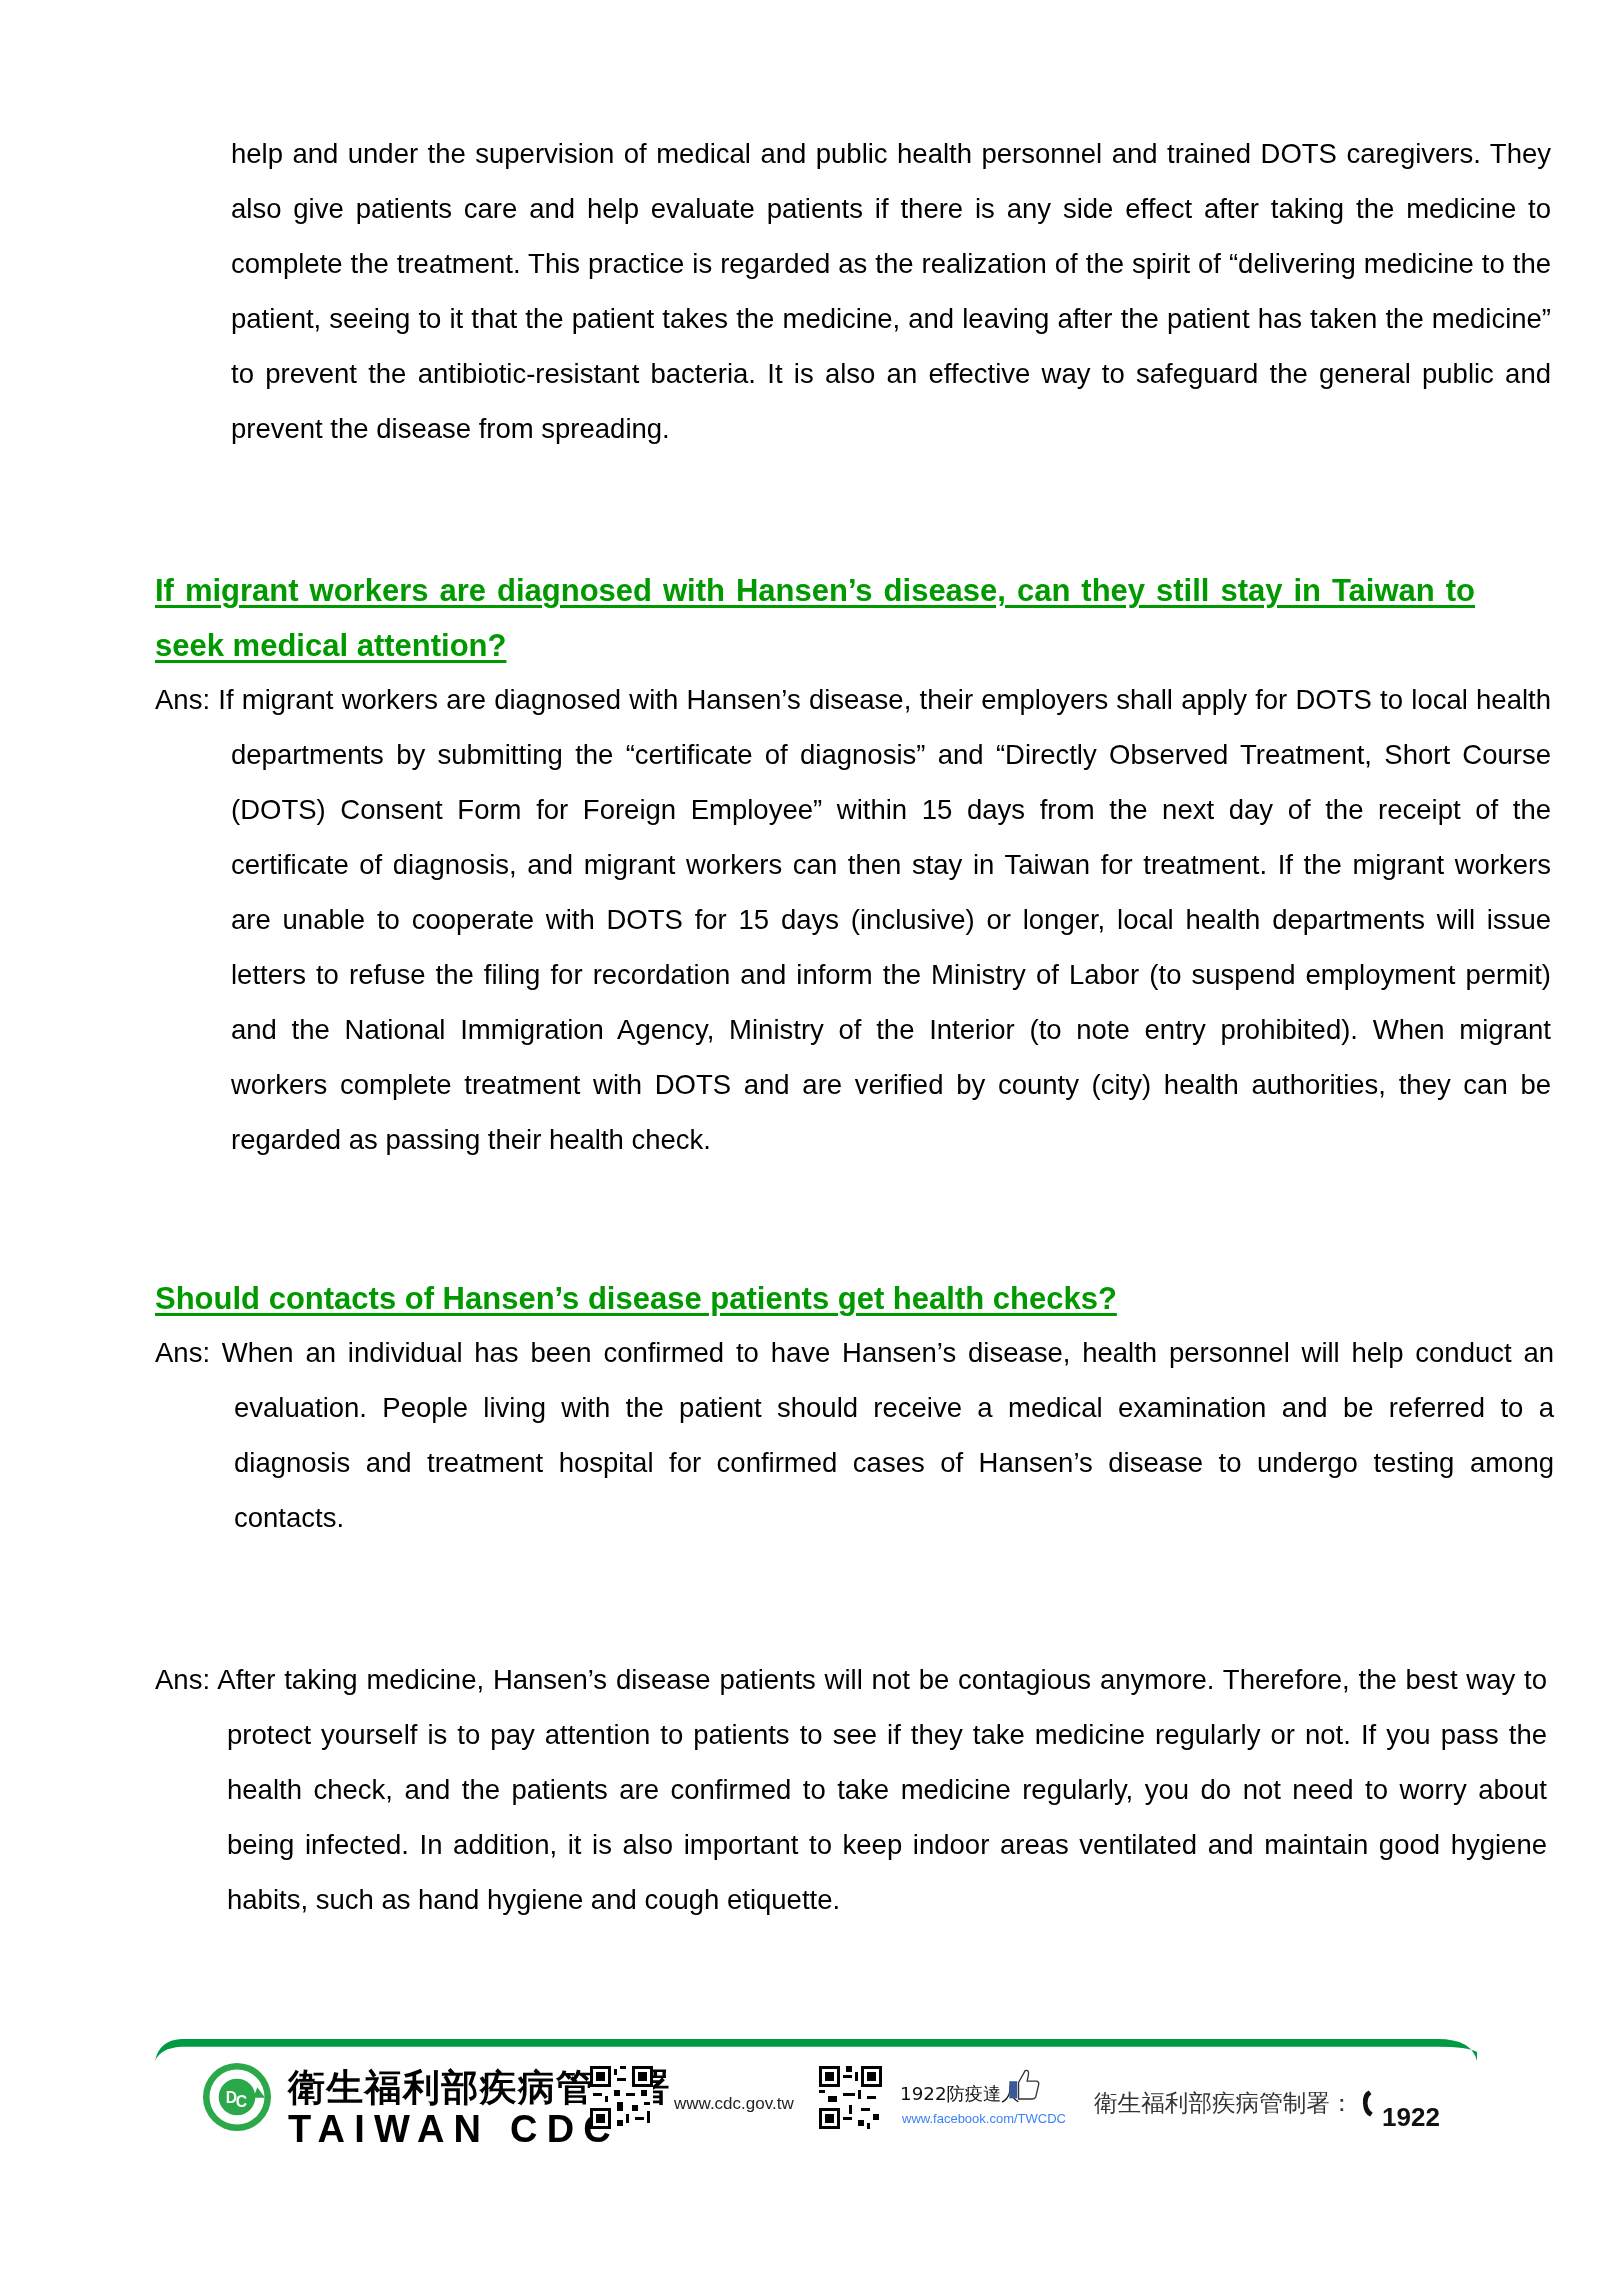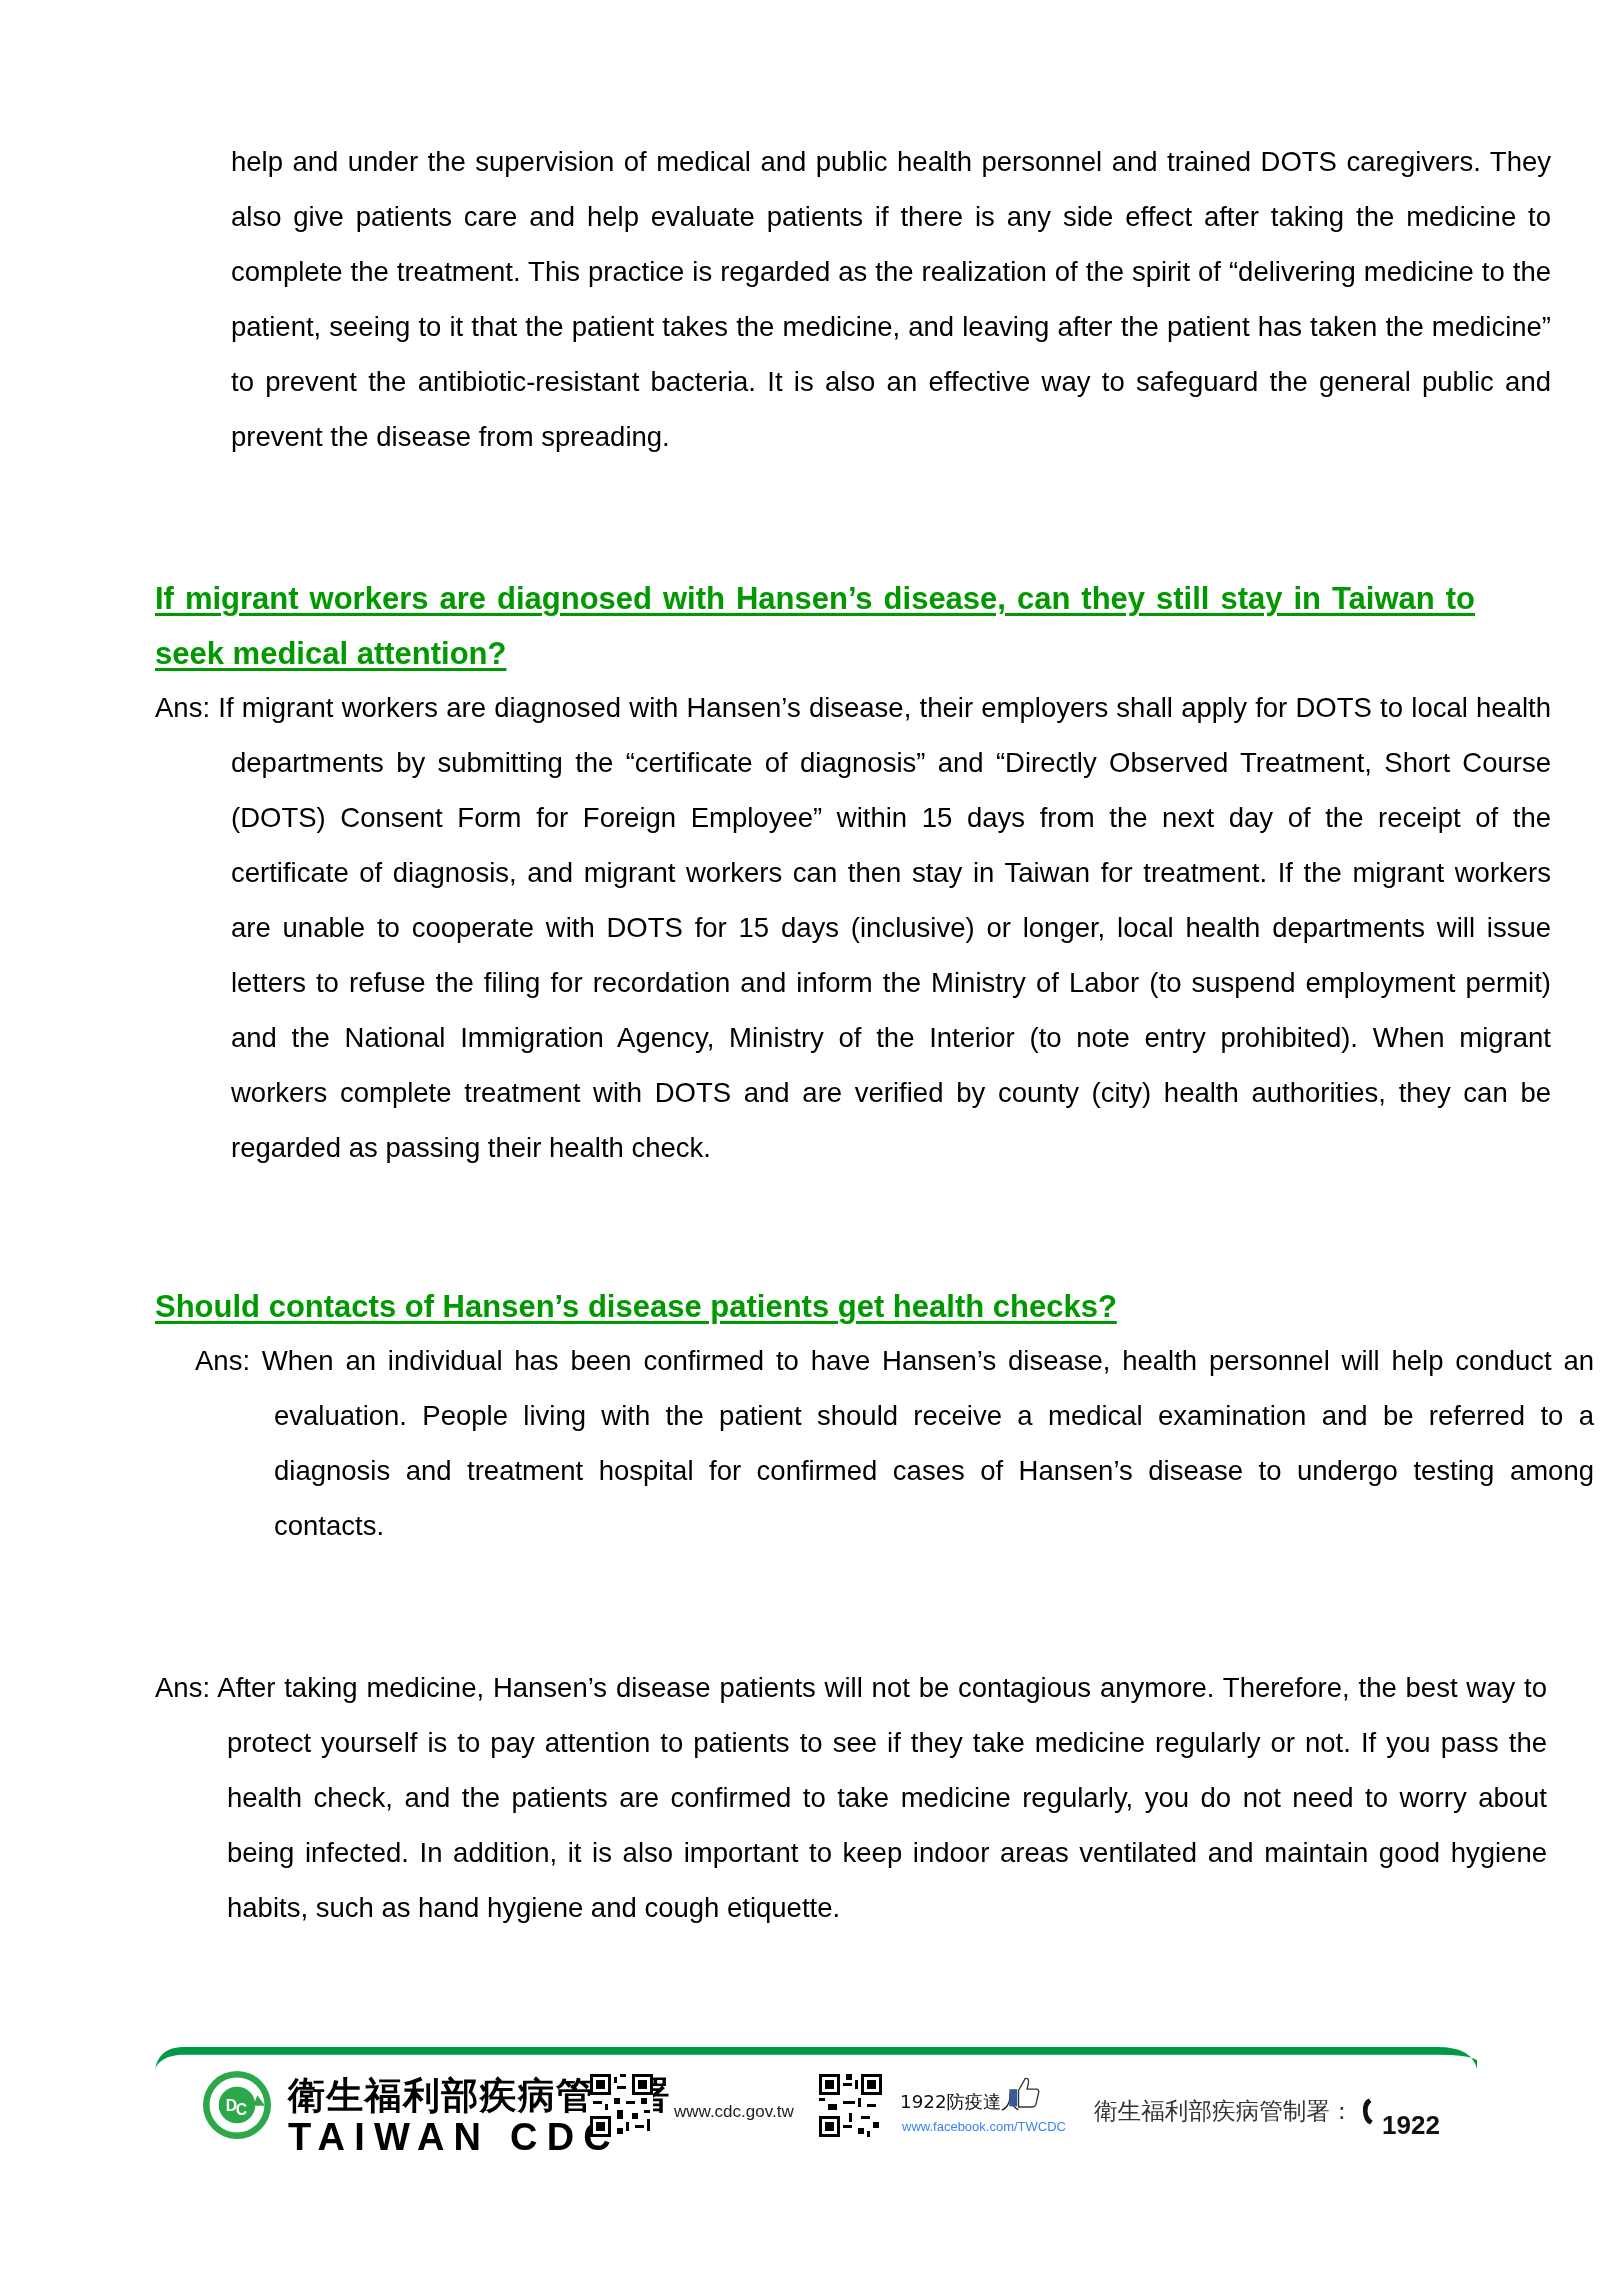--- a/index.html
+++ b/index.html
@@ -1,22 +1,22 @@
 <!DOCTYPE html>
 <html style="font-size:10.5px"><head>
 <meta charset="utf-8">
 <style>
   html, body { margin: 0; padding: 0; background: #ffffff; }
   body { width: 1623px; height: 2295px; position: relative; overflow: hidden;
          font-family: "Liberation Sans", sans-serif; color: #000; }
-  .page { position: absolute; left: 0; top: 8px; width: 1623px; height: 2007px; }
+  .page { position: absolute; left: 0; top: 0; width: 1623px; height: 2007px; }
   .block { position: absolute; left: 155px; width: 1320px; font-size: 27.5px; line-height: 55px; text-align: justify; }
   .indent { padding-left: 76px; }
   .hang { padding-left: 76px; text-indent: -76px; }
-  .hang2 { padding-left: 79px; text-indent: -79px; margin-left: 40px; }
+  .hang2 { padding-left: 79px; text-indent: -79px; }
   .hang3 { padding-left: 72px; text-indent: -72px; }
   .q { position: absolute; left: 155px; width: 1320px; font-size: 31px; line-height: 55px;
        font-weight: bold; color: #009a00; text-decoration: underline; text-decoration-thickness: 3.3px;
        text-underline-offset: 3.9px; text-align: justify; }
   .q-single { text-align: left; }
   
   .band { position: absolute; left: 155px; top: 2035px; width: 1322px; height: 26px; }
   .logo { position: absolute; left: 201px; top: 2061px; width: 72px; height: 72px; }
   .org-cn { position: absolute; left: 288px; top: 2063px; font-size: 37px; font-weight: bold; letter-spacing: 1.3px; font-family: "DejaVu Sans", sans-serif; }
   .org-en { position: absolute; left: 288px; top: 2108px; font-size: 38px; font-weight: bold; letter-spacing: 9.2px; }

